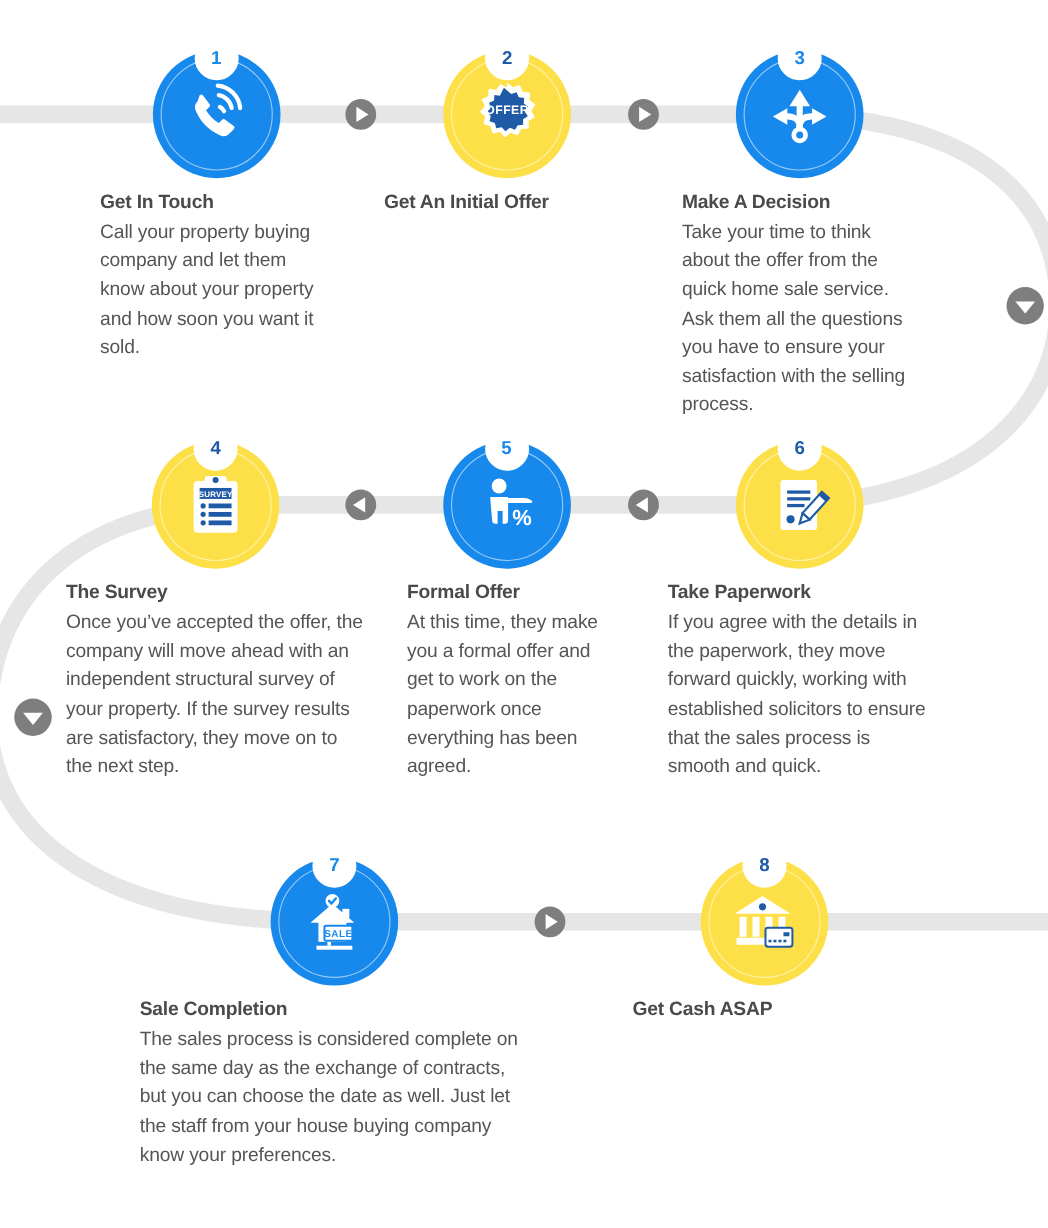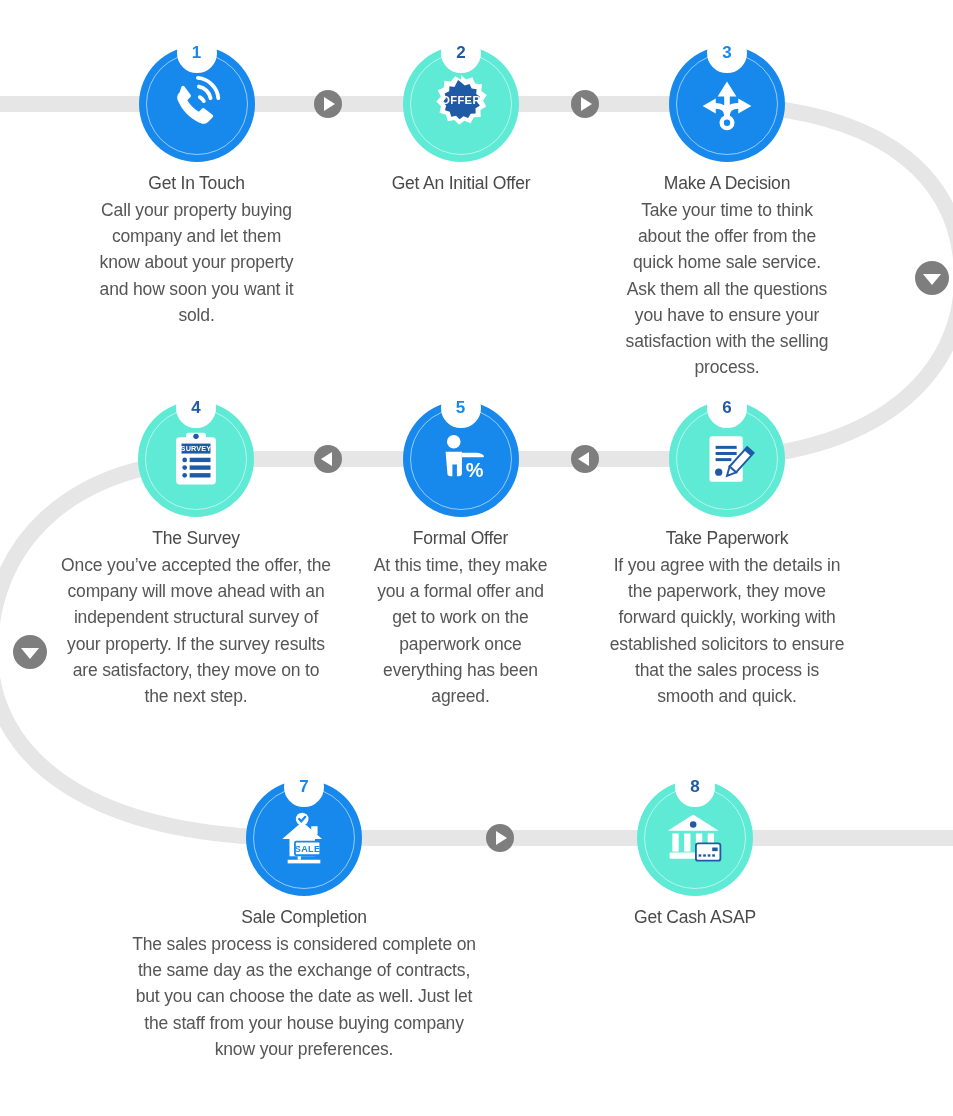--- a/index.html
+++ b/index.html
@@ -18,21 +18,21 @@
   .step { position: absolute; }
   .badge-wrap {
     position: relative; width: 116px; height: 116px; margin: 0 auto;
   }
   .badge {
     position: absolute; left: 0; top: 0;
     width: 116px; height: 116px; border-radius: 50%;
     display: flex; align-items: center; justify-content: center;
   }
   .badge.light { background: #1789ed; }
-  .badge.dark  { background: #5eead4; }
+  .badge.dark  { background: #fde047; }
   .badge .ring {
     position: absolute; left: 7px; top: 7px;
     width: 102px; height: 102px; border-radius: 50%;
     border: 1.5px solid rgba(255,255,255,0.55);
     pointer-events: none;
   }
   .badge svg { position: relative; z-index: 2; display: block; }
 
   .num {
     position: absolute; left: 50%; top: -13px; transform: translateX(-50%);
@@ -40,26 +40,26 @@
     background: #ffffff; border: 2px solid #ffffff;
     box-shadow: 0 0 0 0px #fff;
     display: flex; align-items: center; justify-content: center;
     font-size: 17px; font-weight: bold; z-index: 5;
     letter-spacing: 0px;
   }
   .num.light { color: #1789ed; }
   .num.dark  { color: #1f5aa6; }
 
   .step-title {
-    margin-top: 11px; text-align: center;
-    font-size: 17.5px; font-weight: normal; color: #4a4a4a;
+    margin-top: 11px; 
+    font-size: 17.5px; font-weight: bold; color: #4a4a4a;
     line-height: 1.25; letter-spacing: -0.2px;
   }
   .step-body {
-    margin-top: 2px; text-align: center;
+    margin-top: 2px; 
     font-size: 17.5px; color: #555555; line-height: 1.5;
     letter-spacing: -0.15px;
   }
 
   
   .marker {
     position: absolute; width: 28px; height: 28px; border-radius: 50%;
     background: #7e7e7e; display: flex; align-items: center; justify-content: center;
     z-index: 6;
   }

